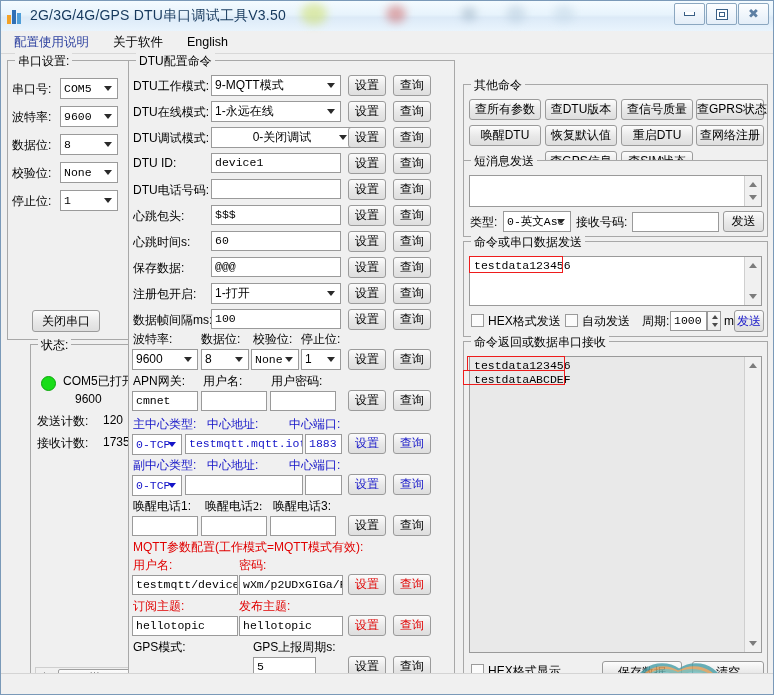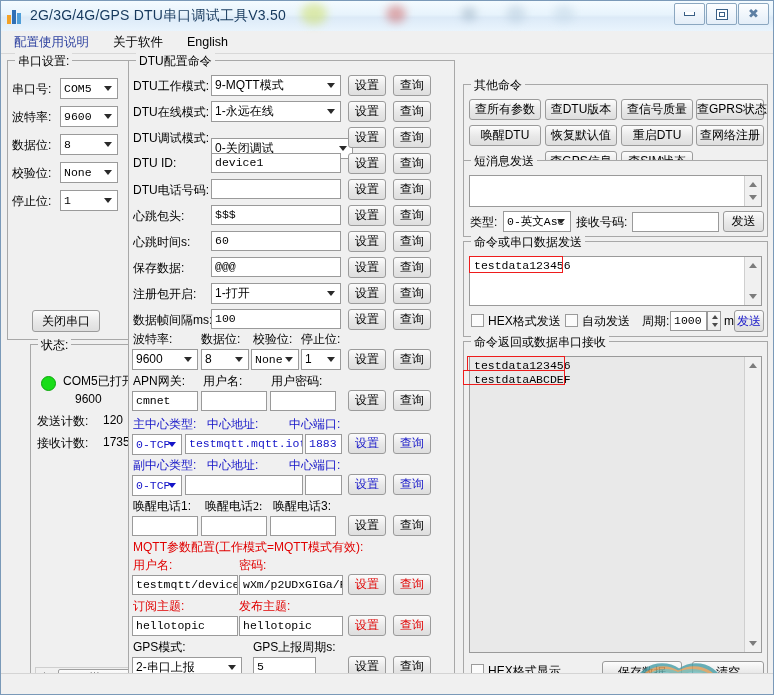--- a/index.html
+++ b/index.html
@@ -208,21 +208,21 @@
       <div class="cb sans" style="position:absolute;left:82px;top:14px;width:130px;"><span>9-MQTT模式</span><span class="arw"></span></div>
       <div class="btn" style="position:absolute;left:219px;top:14px;width:38px;">设置</div>
       <div class="btn" style="position:absolute;left:264px;top:14px;width:38px;">查询</div>
 
       <div style="position:absolute;left:4px;top:43px;" class="lbl">DTU在线模式:</div>
       <div class="cb sans" style="position:absolute;left:82px;top:40px;width:130px;"><span>1-永远在线</span><span class="arw"></span></div>
       <div class="btn" style="position:absolute;left:219px;top:40px;width:38px;">设置</div>
       <div class="btn" style="position:absolute;left:264px;top:40px;width:38px;">查询</div>
 
       <div style="position:absolute;left:4px;top:69px;" class="lbl">DTU调试模式:</div>
-      <div class="cb sans" style="position:absolute;left:82px;top:77px;width:142px;"><span>0-关闭调试</span><span class="arw"></span></div>
+      <div class="cb sans" style="position:absolute;left:82px;top:66px;width:142px;text-align:center;"><span>0-关闭调试</span><span class="arw"></span></div>
       <div class="btn" style="position:absolute;left:219px;top:66px;width:38px;">设置</div>
       <div class="btn" style="position:absolute;left:264px;top:66px;width:38px;">查询</div>
 
       <div style="position:absolute;left:4px;top:95px;" class="lbl">DTU ID:</div>
       <div class="tb" style="position:absolute;left:82px;top:92px;width:130px;">device1</div>
       <div class="btn" style="position:absolute;left:219px;top:92px;width:38px;">设置</div>
       <div class="btn" style="position:absolute;left:264px;top:92px;width:38px;">查询</div>
 
       <div style="position:absolute;left:4px;top:121px;" class="lbl">DTU电话号码:</div>
       <div class="tb" style="position:absolute;left:82px;top:118px;width:130px;"></div>
@@ -319,21 +319,20 @@
       <div style="position:absolute;left:110px;top:537px;" class="lbl red">发布主题:</div>
 
       <div class="tb" style="position:absolute;left:3px;top:555px;width:106px;">hellotopic</div>
       <div class="tb" style="position:absolute;left:110px;top:555px;width:104px;">hellotopic</div>
       <div class="btn red" style="position:absolute;left:219px;top:554px;width:38px;">设置</div>
       <div class="btn red" style="position:absolute;left:264px;top:554px;width:38px;">查询</div>
 
       <div style="position:absolute;left:4px;top:578px;" class="lbl">GPS模式:</div>
       <div style="position:absolute;left:124px;top:578px;" class="lbl">GPS上报周期s:</div>
 
-      <div class="cb sans" style="position:absolute;left:3px;top:596px;width:110px;"><span>2-串口上报</span><span class="arw"></span></div>
       <div class="tb" style="position:absolute;left:124px;top:596px;width:63px;">5</div>
       <div class="btn" style="position:absolute;left:219px;top:595px;width:38px;">设置</div>
       <div class="btn" style="position:absolute;left:264px;top:595px;width:38px;">查询</div>
     </div>
 
     <div class="panel" style="left:462px;top:6px;width:305px;height:95px;margin-top:24px;">
       <div class="legend">其他命令</div>
       <div class="btn" style="position:absolute;left:5px;top:14px;width:72px;">查所有参数</div>
       <div class="btn" style="position:absolute;left:81px;top:14px;width:72px;">查DTU版本</div>
       <div class="btn" style="position:absolute;left:157px;top:14px;width:72px;">查信号质量</div>

